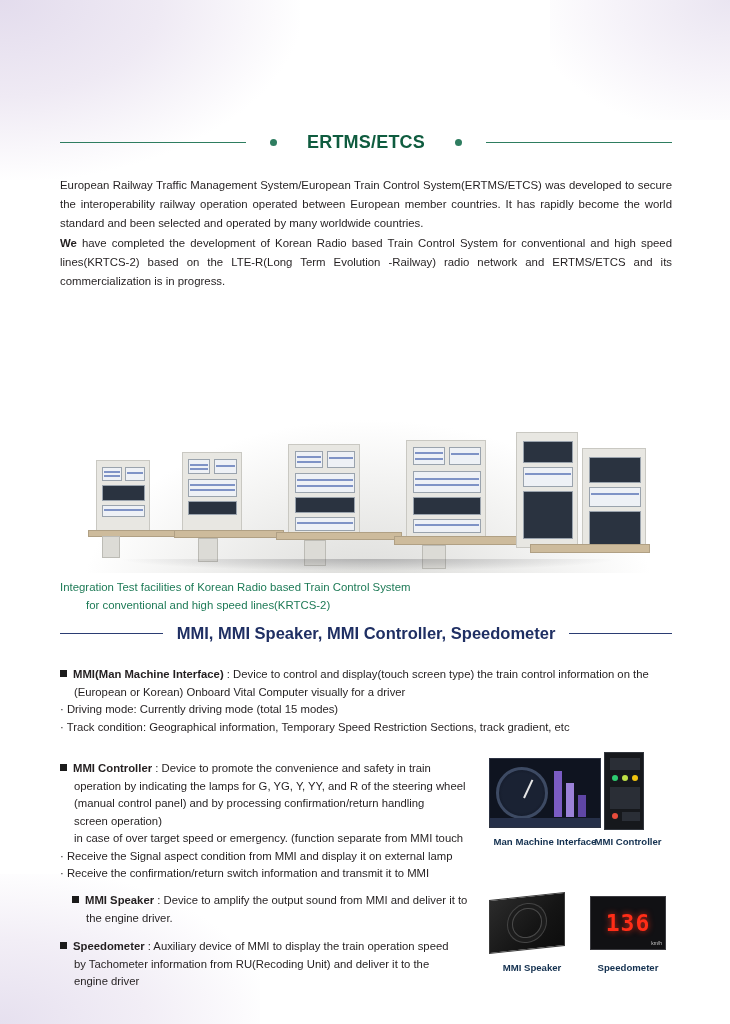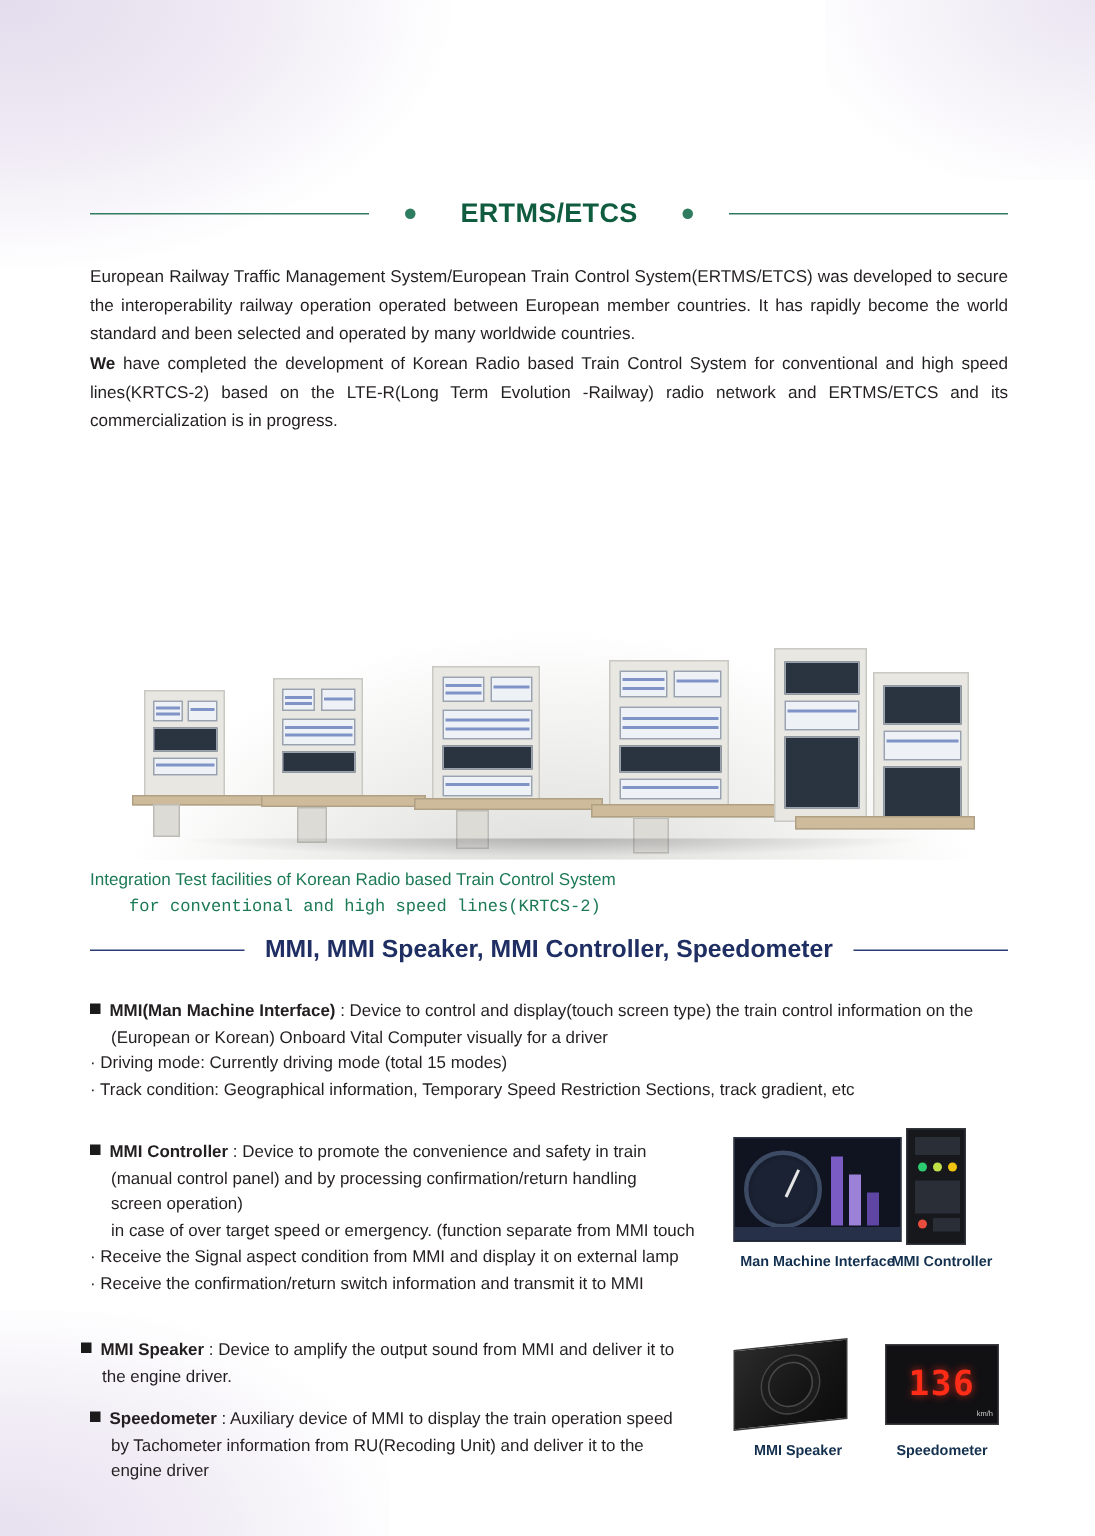--- a/index.html
+++ b/index.html
@@ -74,21 +74,21 @@
   .shadow {
     position: absolute; left: 40px; right: 40px; bottom: 2px; height: 12px;
     background: radial-gradient(ellipse at 50% 0%, rgba(90,90,95,.35), rgba(255,255,255,0) 70%);
   }
 
   
   .caption {
     position: absolute; left: 60px; top: 578px; width: 500px;
     font-size: 11.4px; line-height: 18px; color: #1d7a56;
   }
-  .caption .l2 { display: block; padding-left: 26px; font-family: Liberation Mono, monospace; }
+  .caption .l2 { display: block; padding-left: 26px; }
 
   
   .h2-wrap {
     position: absolute; left: 60px; top: 624px; width: 612px;
     display: flex; align-items: center; gap: 10px;
   }
   .h2-rule { flex: 1 1 auto; height: 1.6px; background: #2b3d73; }
   .h2-text {
     flex: 0 0 auto; font-size: 16.5px; font-weight: bold; color: #1f2f63;
     padding: 0 4px; white-space: nowrap;
@@ -99,21 +99,21 @@
   .sq {
     display: inline-block; width: 7px; height: 7px; background: #1b1b1b;
     margin-right: 6px; vertical-align: 1px;
   }
   .lead { font-weight: bold; }
   .indent { display: block; padding-left: 14px; }
   .dotline { display: block; }
 
   #b1 { left: 60px; top: 666px; width: 612px; }
   #b2 { left: 60px; top: 760px; width: 420px; }
-  #b3 { left: 54px; top: 892px; width: 430px; }
+  #b3 { left: 72px; top: 892px; width: 430px; }
   #b4 { left: 60px; top: 938px; width: 420px; }
 
   
   .prod { position: absolute; }
   .prod-cap {
     position: absolute; font-size: 9.6px; font-weight: bold; color: #13304f;
     text-align: center;
   }
   
   #mmi-img {
@@ -301,20 +301,21 @@
 
   <div class="block" id="b1">
     <span class="sq"></span><span class="lead">MMI(Man Machine Interface)</span><span> : Device to control and display(touch screen type) the train control information on the</span>
     <span class="indent">(European or Korean) Onboard Vital Computer visually for a driver</span>
     <span class="dotline">· Driving mode: Currently driving mode (total 15 modes)</span>
     <span class="dotline">· Track condition: Geographical information, Temporary Speed Restriction Sections, track gradient, etc</span>
   </div>
 
   <div class="block" id="b2">
     <span class="sq"></span><span class="lead">MMI Controller</span><span> : Device to promote the convenience and safety in train</span>
+    <span class="indent">operation by indicating the lamps for G, YG, Y, YY, and R of the steering wheel</span>
     <span class="indent">(manual control panel) and by processing confirmation/return handling</span>
     <span class="indent">screen operation)</span>
     <span class="indent">in case of over target speed or emergency. (function separate from MMI touch</span>
     <span class="dotline">· Receive the Signal aspect condition from MMI and display it on external lamp</span>
     <span class="dotline">· Receive the confirmation/return switch information and transmit it to MMI</span>
   </div>
 
   <div class="block" id="b3">
     <span class="sq"></span><span class="lead">MMI Speaker</span><span> : Device to amplify the output sound from MMI and deliver it to</span>
     <span class="indent">the engine driver.</span>

